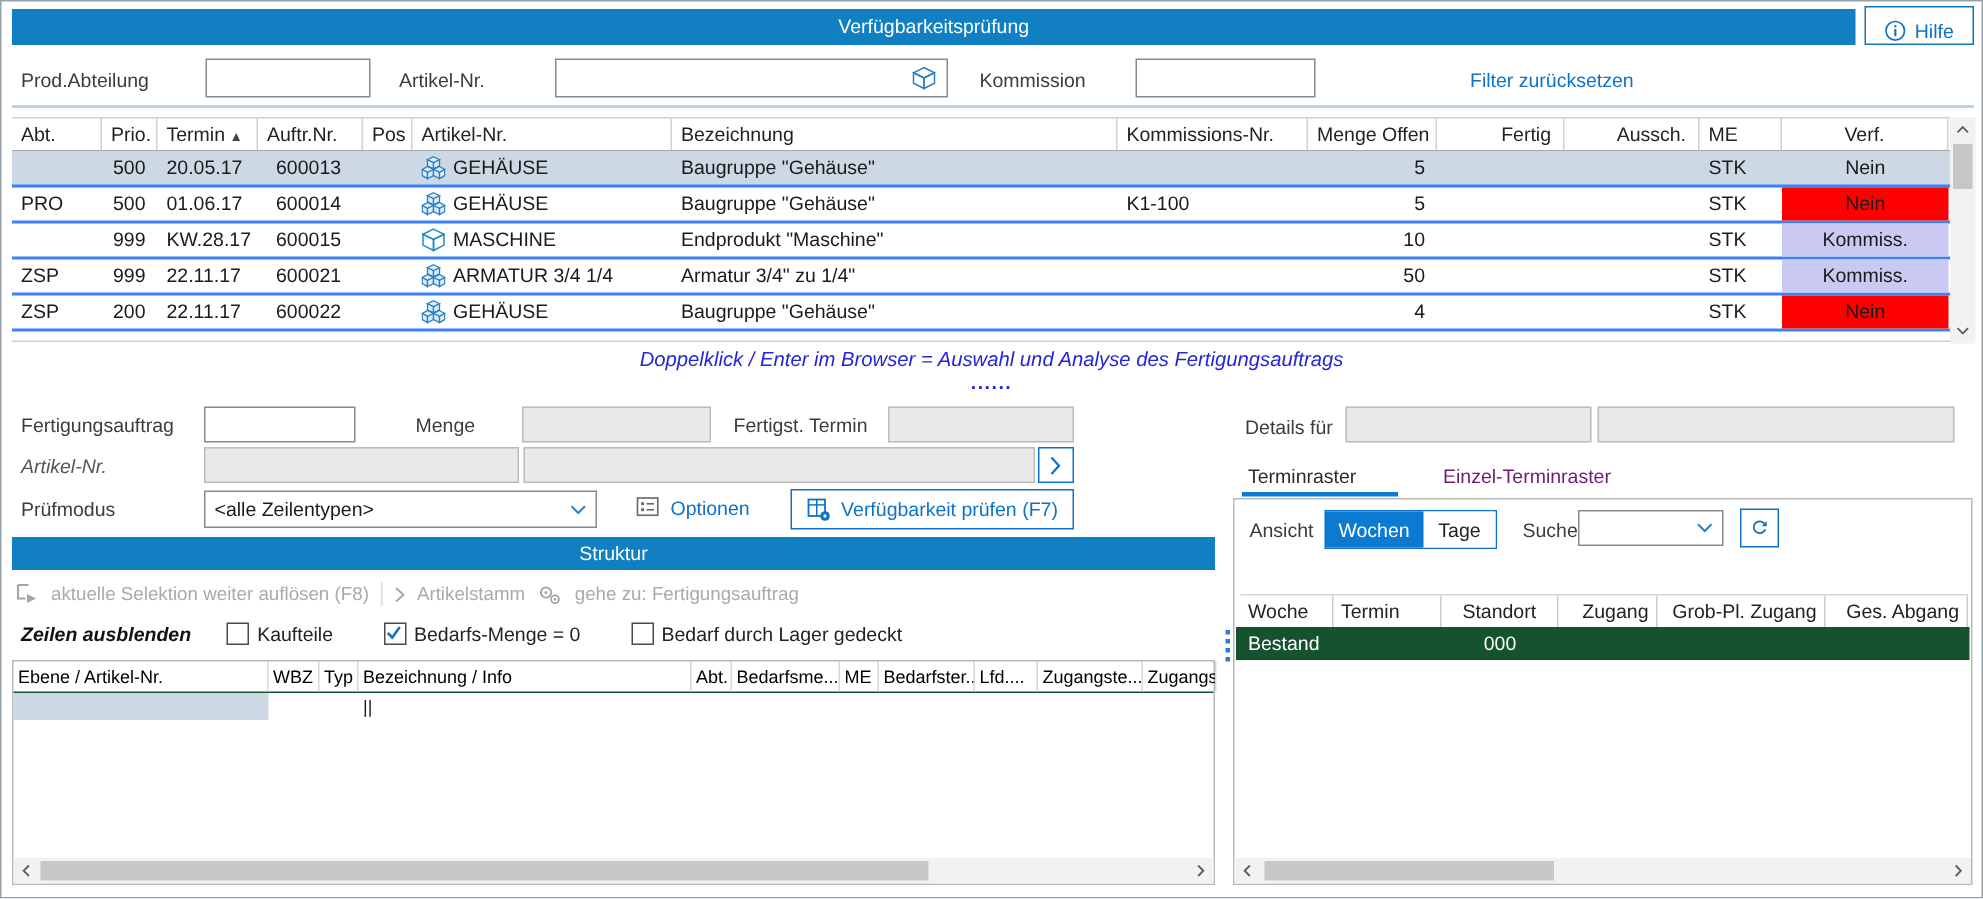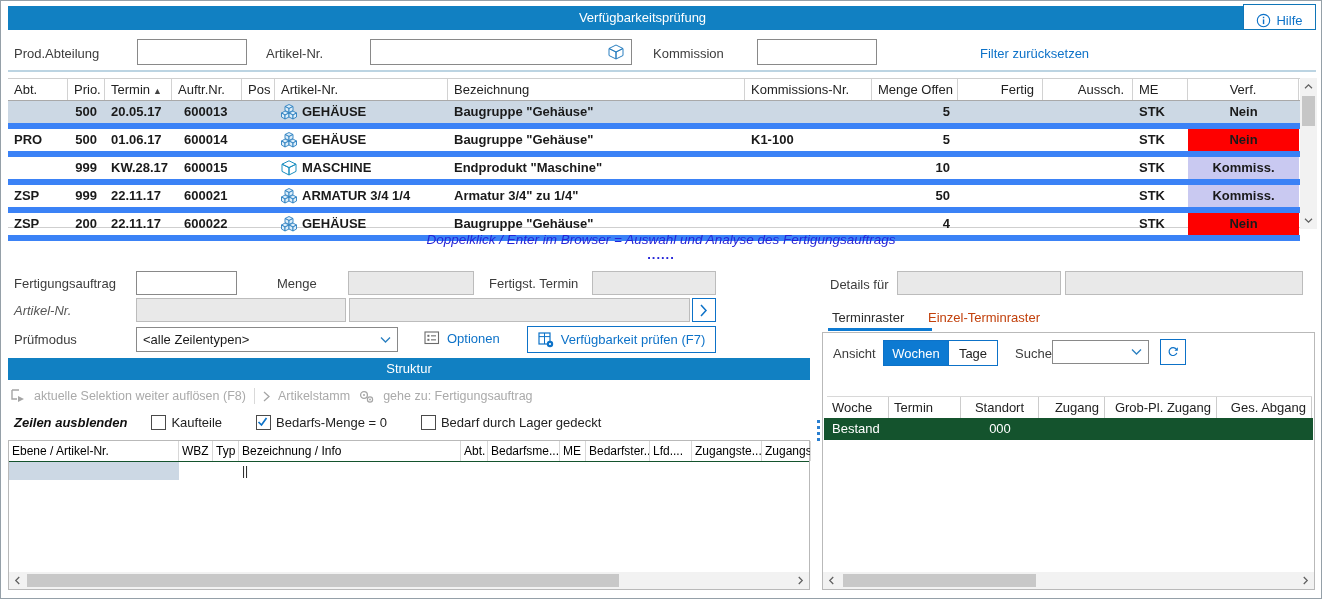--- a/index.html
+++ b/index.html
@@ -8,32 +8,32 @@
   .frame{position:absolute;inset:0;border:1px solid #95a0a8;box-sizing:border-box;}
   .abs{position:absolute;}
   .lbl{position:absolute;font-size:13px;color:#3c3c3c;white-space:nowrap;text-align:right;}
   .txt{position:absolute;border:1px solid #898989;background:#fff;box-sizing:border-box;
        font:13px "Liberation Sans",sans-serif;padding:0 5px;}
   .txt.dis{background:#e9e9e9;border-color:#bcbcbc;}
   .link{position:absolute;font-size:13px;color:#0d72c8;cursor:pointer;white-space:nowrap;}
 
   
   .titlebar{position:absolute;left:8px;top:6px;width:1229px;height:24px;background:#1180c2;
-            color:#fff;font-size:13px;text-align:center;line-height:24px;padding-left:20px;}
+            color:#fff;font-size:13px;text-align:center;line-height:24px;}
   .help-btn{position:absolute;left:1243px;top:4px;width:73px;height:26px;background:#fff;
             border:1px solid #1076b8;color:#0d72c8;font-size:13px;display:flex;align-items:flex-end;
             justify-content:center;gap:5px;box-sizing:border-box;cursor:pointer;}
   .sep-line{position:absolute;left:8px;top:70px;width:1308px;height:0;border-top:2px solid #bcd4e2;}
 
   
   .otable{position:absolute;left:8px;top:78px;width:1292px;border-top:1px solid #cfcfcf;
           border-bottom:1px solid #cfcfcf;font-size:13px;height:150px;box-sizing:border-box;background:#fff;}
   .ohead{display:flex;height:21px;line-height:21px;border-bottom:1px solid #a9a9a9;color:#222;}
   .ohead .c{border-right:1px solid #d2d2d2;}
-  .orow{display:flex;height:22px;line-height:22px;border-bottom:6px solid #3b82f6;font-weight:bold;}
+  .orow{display:flex;height:22px;line-height:22px;border-bottom:2px solid #3b82f6;}
   .orow.sel{background:#ccd8e4;}
   .c{box-sizing:border-box;padding:0 6px;overflow:hidden;white-space:nowrap;flex:0 0 auto;}
   .r{text-align:right;padding-right:8px;}
   .ctr{text-align:center;padding:0;}
   .artcell{display:flex;align-items:center;gap:5px;}
   .verf-red{background:#fe0000;}
   .verf-lav{background:#c9c9f1;}
   .sort{font-size:9px;color:#444;margin-left:3px;}
 
   
@@ -431,21 +431,21 @@
     </div>
   </div>
 </div>
 
 <span class="lbl" style="left:830px;top:277px">Details für</span>
 <input class="txt dis" style="left: 897px; top: 271px; width: 164px; height: 24px;" disabled="">
 <input class="txt dis" style="left: 1065px; top: 271px; width: 238px; height: 24px;" disabled="">
 
 <span class="tab" style="left:832px;top:310px">Terminraster</span>
 <div class="tab-underline"></div>
-<span class="tab" style="left:928px;top:310px;color:#c2410c">Einzel-Terminraster</span>
+<span class="tab" style="left:962px;top:310px;color:#701a75">Einzel-Terminraster</span>
 
 <div class="rpanel">
   <span class="rp-lbl" style="left:10px;top:13px">Ansicht</span>
   <div class="seg">
     <div class="segb on" style="width:64px">Wochen</div>
     <div class="segb off" style="width:48px">Tage</div>
   </div>
   <span class="rp-lbl" style="left:192px;top:13px">Suche</span>
   <div class="selbox" style="left:229px;top:7px;width:97px;height:24px">
     <svg class="chev" width="11" height="7" viewBox="0 0 11 7">

